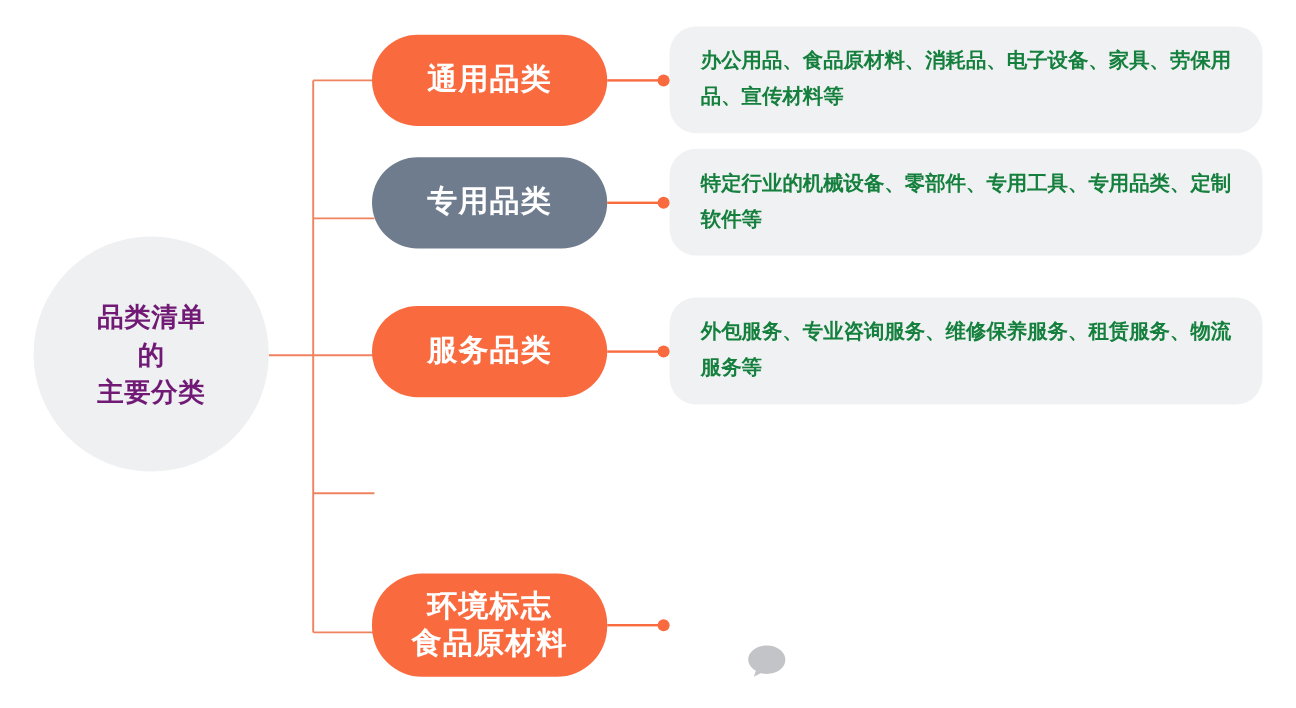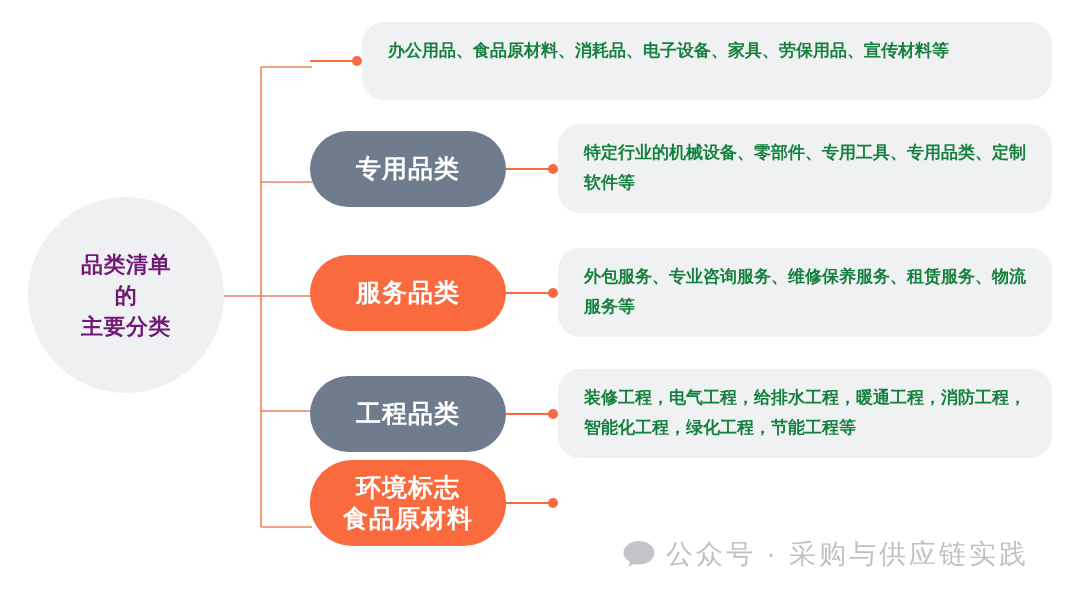--- a/index.html
+++ b/index.html
@@ -160,20 +160,23 @@
     </g>
   </svg>
 
   <div class="hub">
     <div class="hub-line">品类清单</div>
     <div class="hub-line">的</div>
     <div class="hub-line">主要分类</div>
   </div>
 
   <div class="row" style="top:22px;">
+    <div class="pill orange h1">
+      <span>通用品类</span>
+    </div>
     <div class="link">
       <span class="stem"></span>
       <span class="dot"></span>
     </div>
     <div class="desc h-small">办公用品、食品原材料、消耗品、电子设备、家具、劳保用品、宣传材料等</div>
   </div>
 
   <div class="row" style="top:124px;">
     <div class="pill slate h1">
       <span>专用品类</span>
@@ -189,44 +192,33 @@
     <div class="pill orange h1">
       <span>服务品类</span>
     </div>
     <div class="link">
       <span class="stem"></span>
       <span class="dot"></span>
     </div>
     <div class="desc h-small">外包服务、专业咨询服务、维修保养服务、租赁服务、物流服务等</div>
   </div>
 
-  <div class="row" style="top:369px;">
-    <div class="pill slate h1">
-      <span>工程品类</span>
-    </div>
-    <div class="link">
-      <span class="stem"></span>
-      <span class="dot"></span>
-    </div>
-    <div class="desc h-small">装修工程，电气工程，给排水工程，暖通工程，消防工程， 智能化工程，绿化工程，节能工程等</div>
-  </div>
-
-  <div class="row" style="top:460px;">
+
+  <div class="row" style="top:478px;">
     <div class="pill orange h2">
       <span>
         <span style="display:block;">环境标志</span>
         <span style="display:block;">食品原材料</span>
       </span>
     </div>
     <div class="link">
       <span class="stem"></span>
       <span class="dot"></span>
     </div>
   </div>
 
   <div class="watermark">
     <svg class="bubble-icon" viewBox="0 0 34 30" xmlns="http://www.w3.org/2000/svg">
       <path d="M17 2 C8.2 2 1.5 7.3 1.5 13.6 C1.5 17.4 4 20.8 7.9 22.9 L6.2 28 L11.8 25 C13.4 25.4 15.2 25.6 17 25.6 C25.8 25.6 32.5 20.3 32.5 13.8 C32.5 7.3 25.8 2 17 2 Z" fill="#a8aaad" opacity="0.75"></path>
     </svg>
-    <span>公众号 · 采购与供应链实践</span>
   </div>
 
 </div>
 
 </body></html>

